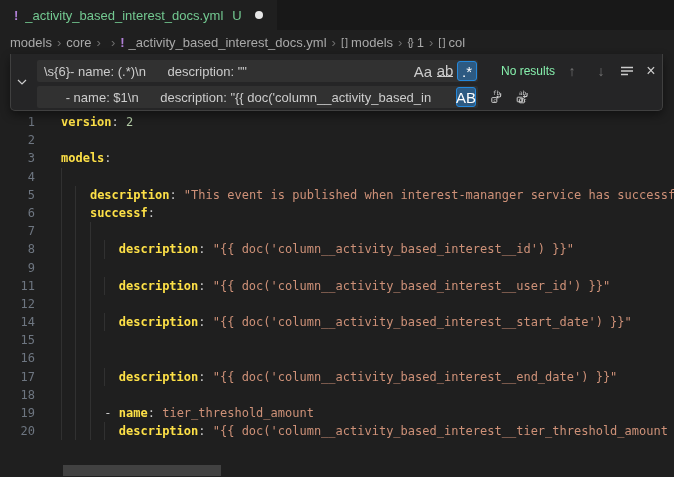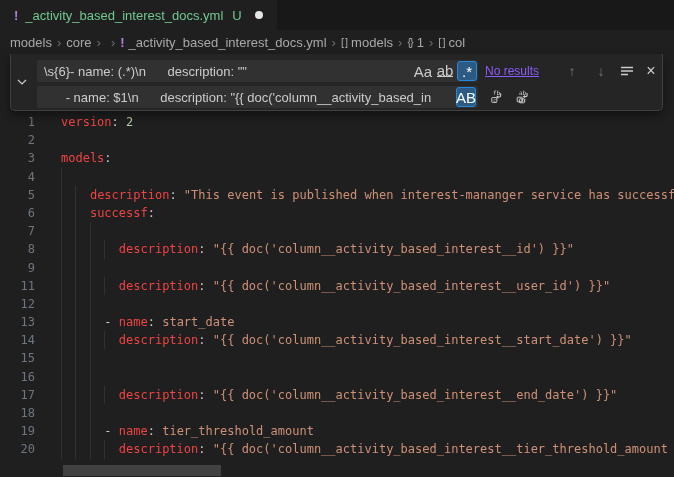--- a/index.html
+++ b/index.html
@@ -36,35 +36,35 @@
               font-family:"Liberation Sans", sans-serif; padding:0 68px 0 7px; outline:none; }
   .fw-input.find { top:6px; }
   .fw-input.repl { top:32px; padding-right:28px; }
   .opts { position:absolute; display:flex; gap:2px; }
   .opts.find-opts { left:402px; top:7px; }
   .opts.repl-opts { left:445px; top:33px; }
   .optbtn { width:20px; height:20px; border-radius:3px; display:flex; align-items:center;
             justify-content:center; font-size:15px; color:#cccccc; cursor:pointer; }
   .optbtn.active { background:#2d5a82; border:1px solid #2488db; color:#ffffff; }
   .optbtn .uline { border-bottom:1px solid #cccccc; line-height:10px; }
-  .no-results { position:absolute; left:474px; top:6px; height:22px; line-height:22px;
-                font-size:12px; color:#8b5cf6;text-decoration:underline; }
+  .no-results { position:absolute; left:490px; top:6px; height:22px; line-height:22px;
+                font-size:12px; color:#86efac; }
   .navbtn { position:absolute; top:6px; width:22px; height:22px; display:flex; align-items:center;
             justify-content:center; color:#cccccc; font-size:14px; cursor:pointer; border-radius:3px; }
   .navbtn.dim { opacity:.45; }
   .replbtn { position:absolute; top:33px; width:22px; height:20px; display:flex; align-items:center;
              justify-content:center; color:#cccccc; cursor:pointer; border-radius:3px; }
   svg.ic { display:block; }
   
   .code { position:absolute; top:113px; left:0; right:0;
           font-family:"DejaVu Sans Mono", monospace; font-size:12px; }
   .cl { position:relative; height:18.2px; line-height:18.2px; white-space:pre; display:flex; }
   .ln { width:35px; text-align:right; color:#6e7681; flex:none; }
   .ct { margin-left:26px; color:#c8c8c8; }
-  .tok-k { color:#ef4444; }
+  .tok-k { color:#fde047;font-weight:bold; }
   .tok-p { color:#c8c8c8; }
   .tok-s { color:#ce9178; }
   .tok-n { color:#b5cea8; }
   .guide { position:absolute; top:0; bottom:0; border-left:1px solid #313131; }
   .hscroll { position:absolute; left:63px; top:465px; width:158px; height:11px;
              background:rgba(121,121,121,.38); cursor:pointer; }
 </style>
 </head>
 <body>
 
@@ -175,21 +175,20 @@
       <div class="cl"><span class="ln">2</span><span class="ct"></span></div>
       <div class="cl"><span class="ln">3</span><span class="ct"><span class="tok-k">models</span><span class="tok-p">:</span></span></div>
       <div class="cl"><span class="ln">4</span><i class="guide" style="left: 61px;"></i></div>
       <div class="cl"><span class="ln">5</span><span class="ct">    <span class="tok-k">description</span><span class="tok-p">:</span> <span class="tok-s">"This event is published when interest-mananger service has successf</span></span><i class="guide" style="left: 61px;"></i><i class="guide" style="left: 75.46px;"></i></div>
       <div class="cl"><span class="ln">6</span><span class="ct">    <span class="tok-k">successf</span><span class="tok-p">:</span></span><i class="guide" style="left: 61px;"></i><i class="guide" style="left: 75.46px;"></i></div>
       <div class="cl"><span class="ln">7</span><i class="guide" style="left: 61px;"></i><i class="guide" style="left: 75.46px;"></i><i class="guide" style="left: 89.92px;"></i></div>
       <div class="cl"><span class="ln">8</span><span class="ct">        <span class="tok-k">description</span><span class="tok-p">:</span> <span class="tok-s">"{{ doc('column__activity_based_interest__id') }}"</span></span><i class="guide" style="left: 61px;"></i><i class="guide" style="left: 75.46px;"></i><i class="guide" style="left: 89.92px;"></i><i class="guide" style="left: 104.38px;"></i></div>
       <div class="cl"><span class="ln">9</span><span class="ct"></span><i class="guide" style="left: 61px;"></i><i class="guide" style="left: 75.46px;"></i><i class="guide" style="left: 89.92px;"></i></div>
       <div class="cl"><span class="ln">11</span><span class="ct">        <span class="tok-k">description</span><span class="tok-p">:</span> <span class="tok-s">"{{ doc('column__activity_based_interest__user_id') }}"</span></span><i class="guide" style="left: 61px;"></i><i class="guide" style="left: 75.46px;"></i><i class="guide" style="left: 89.92px;"></i><i class="guide" style="left: 104.38px;"></i></div>
       <div class="cl"><span class="ln">12</span><span class="ct"></span><i class="guide" style="left: 61px;"></i><i class="guide" style="left: 75.46px;"></i><i class="guide" style="left: 89.92px;"></i></div>
-      <div class="cl"><span class="ln">13</span><span class="ct">      <span class="tok-p">- </span><span class="tok-k">name</span><span class="tok-p">:</span> <span class="tok-s">start_date</span></span><i class="guide" style="left: 61px;"></i><i class="guide" style="left: 75.46px;"></i><i class="guide" style="left: 89.92px;"></i></div>
       <div class="cl"><span class="ln">14</span><span class="ct">        <span class="tok-k">description</span><span class="tok-p">:</span> <span class="tok-s">"{{ doc('column__activity_based_interest__start_date') }}"</span></span><i class="guide" style="left: 61px;"></i><i class="guide" style="left: 75.46px;"></i><i class="guide" style="left: 89.92px;"></i><i class="guide" style="left: 104.38px;"></i></div>
       <div class="cl"><span class="ln">15</span><span class="ct"></span><i class="guide" style="left: 61px;"></i><i class="guide" style="left: 75.46px;"></i><i class="guide" style="left: 89.92px;"></i></div>
       <div class="cl"><span class="ln">16</span><i class="guide" style="left: 61px;"></i><i class="guide" style="left: 75.46px;"></i><i class="guide" style="left: 89.92px;"></i></div>
       <div class="cl"><span class="ln">17</span><span class="ct">        <span class="tok-k">description</span><span class="tok-p">:</span> <span class="tok-s">"{{ doc('column__activity_based_interest__end_date') }}"</span></span><i class="guide" style="left: 61px;"></i><i class="guide" style="left: 75.46px;"></i><i class="guide" style="left: 89.92px;"></i><i class="guide" style="left: 104.38px;"></i></div>
       <div class="cl"><span class="ln">18</span><span class="ct"></span><i class="guide" style="left: 61px;"></i><i class="guide" style="left: 75.46px;"></i><i class="guide" style="left: 89.92px;"></i></div>
       <div class="cl"><span class="ln">19</span><span class="ct">      <span class="tok-p">- </span><span class="tok-k">name</span><span class="tok-p">:</span> <span class="tok-s">tier_threshold_amount</span></span><i class="guide" style="left: 61px;"></i><i class="guide" style="left: 75.46px;"></i><i class="guide" style="left: 89.92px;"></i></div>
       <div class="cl"><span class="ln">20</span><span class="ct">        <span class="tok-k">description</span><span class="tok-p">:</span> <span class="tok-s">"{{ doc('column__activity_based_interest__tier_threshold_amount</span></span><i class="guide" style="left: 61px;"></i><i class="guide" style="left: 75.46px;"></i><i class="guide" style="left: 89.92px;"></i><i class="guide" style="left: 104.38px;"></i></div>
     </div>
 
   <div class="hscroll"></div>

